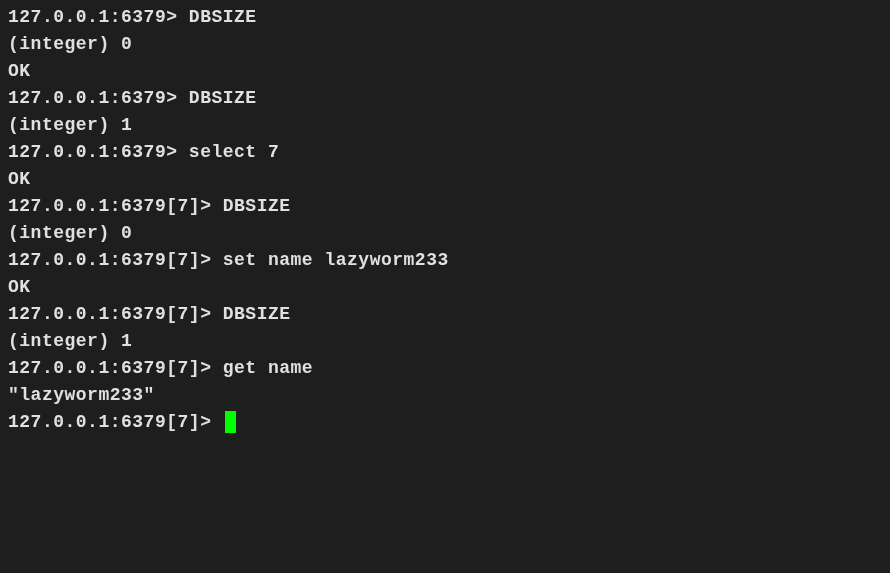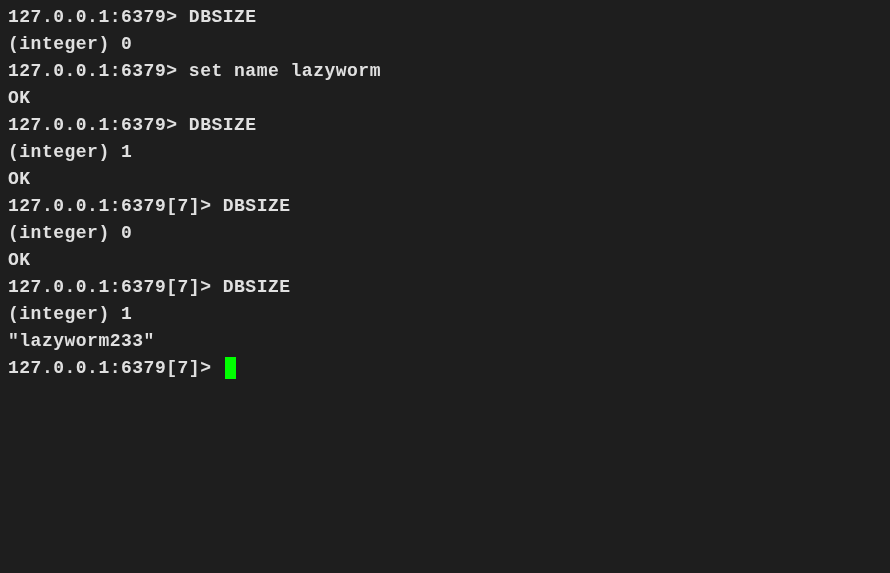--- a/index.html
+++ b/index.html
@@ -30,25 +30,27 @@
       margin-left: 2px;
       vertical-align: middle;
     }
   </style>
 </head>
 <body>
 
 <div id="terminal">
     <div class="line"><span>127.0.0.1:6379&gt; </span><span>DBSIZE</span></div>
     <div class="line"><span>(integer) 0</span></div>
-    <div class="line"><span>127.0.0.1:6379&gt; </span><span>set name lazyworm</span></div>
     <div class="line"><span>OK</span></div>
     <div class="line"><span>127.0.0.1:6379&gt; </span><span>DBSIZE</span></div>
     <div class="line"><span>(integer) 1</span></div>
+    <div class="line"><span>127.0.0.1:6379&gt; </span><span>select 7</span></div>
     <div class="line"><span>OK</span></div>
     <div class="line"><span>127.0.0.1:6379[7]&gt; </span><span>DBSIZE</span></div>
     <div class="line"><span>(integer) 0</span></div>
+    <div class="line"><span>127.0.0.1:6379[7]&gt; </span><span>set name lazyworm233</span></div>
     <div class="line"><span>OK</span></div>
     <div class="line"><span>127.0.0.1:6379[7]&gt; </span><span>DBSIZE</span></div>
     <div class="line"><span>(integer) 1</span></div>
+    <div class="line"><span>127.0.0.1:6379[7]&gt; </span><span>get name</span></div>
     <div class="line"><span>"lazyworm233"</span></div>
     <div class="line"><span>127.0.0.1:6379[7]&gt; </span><span></span><span class="cursor"></span></div>
   </div>
 
 </body></html>

